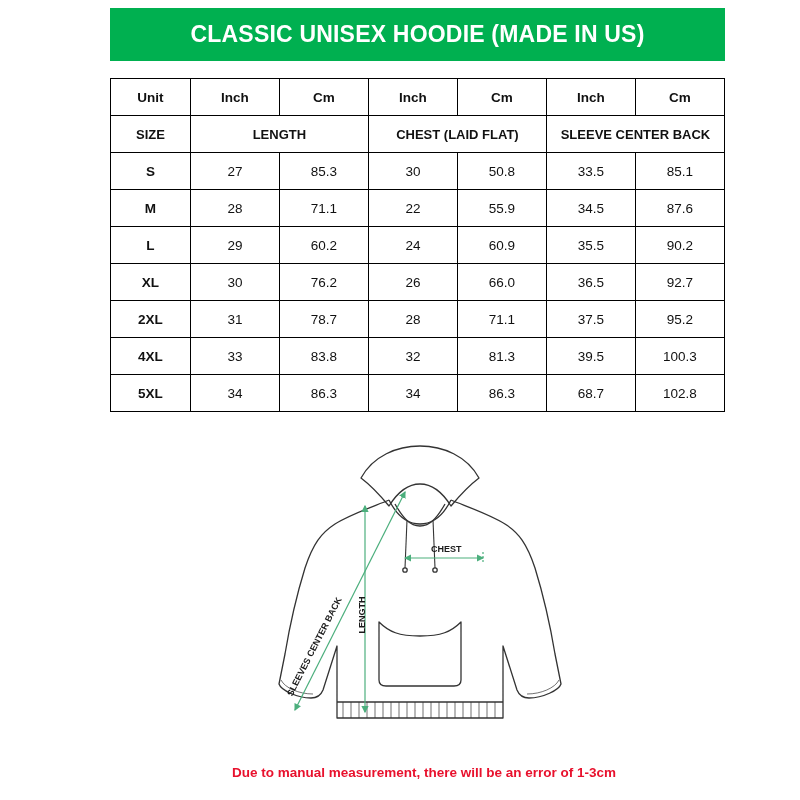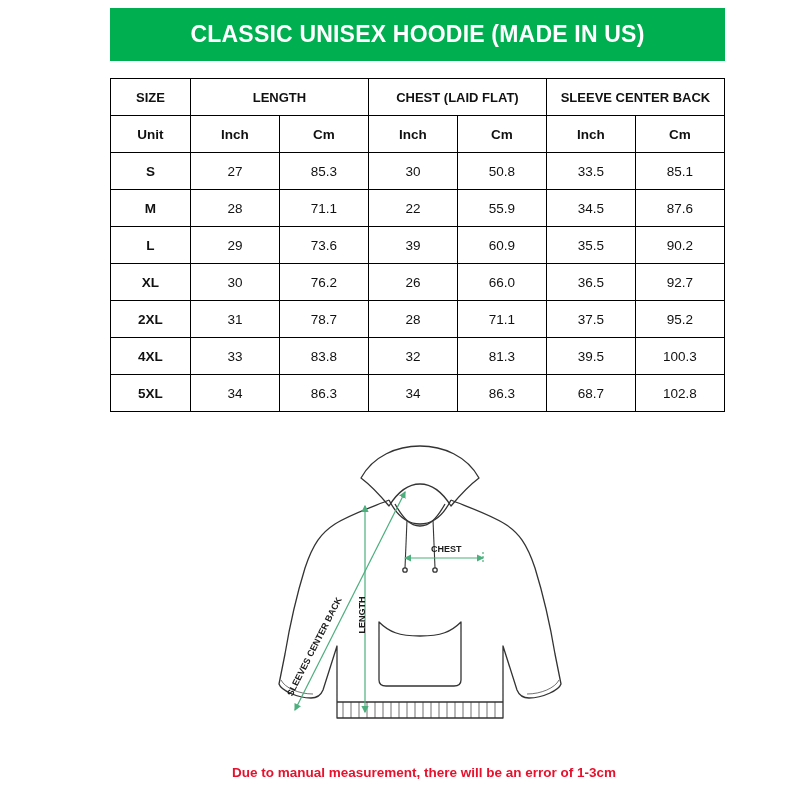--- a/index.html
+++ b/index.html
@@ -115,34 +115,34 @@
         <col class="col-size">
           <col class="col-num">
           <col class="col-num">
         <col class="col-num">
           <col class="col-num">
           <col class="col-num">
           <col class="col-num">
       </colgroup>
       <thead>
         <tr>
-          <th>SIZE</th>
-          <th colspan="2">LENGTH</th>
-          <th colspan="2">CHEST (LAID FLAT)</th>
-          <th colspan="2">SLEEVE CENTER BACK</th>
-        </tr>
-        <tr>
           <td class="unit-cell">Unit</td>
           <td class="unit-cell">Inch</td>
           <td class="unit-cell">Cm</td>
           <td class="unit-cell">Inch</td>
           <td class="unit-cell">Cm</td>
           <td class="unit-cell">Inch</td>
           <td class="unit-cell">Cm</td>
         </tr>
+        <tr>
+          <th>SIZE</th>
+          <th colspan="2">LENGTH</th>
+          <th colspan="2">CHEST (LAID FLAT)</th>
+          <th colspan="2">SLEEVE CENTER BACK</th>
+        </tr>
       </thead>
       <tbody>
         <tr>
           <td class="size-cell">S</td>
           <td>27</td>
           <td>85.3</td>
           <td>30</td>
           <td>50.8</td>
           <td>33.5</td>
           <td>85.1</td>
@@ -152,22 +152,22 @@
           <td>28</td>
           <td>71.1</td>
           <td>22</td>
           <td>55.9</td>
           <td>34.5</td>
           <td>87.6</td>
         </tr>
         <tr>
           <td class="size-cell">L</td>
           <td>29</td>
-          <td>73.6</td>
-          <td>39</td>
+          <td>60.2</td>
+          <td>24</td>
           <td>60.9</td>
           <td>35.5</td>
           <td>90.2</td>
         </tr>
         <tr>
           <td class="size-cell">XL</td>
           <td>30</td>
           <td>76.2</td>
           <td>26</td>
           <td>66.0</td>

